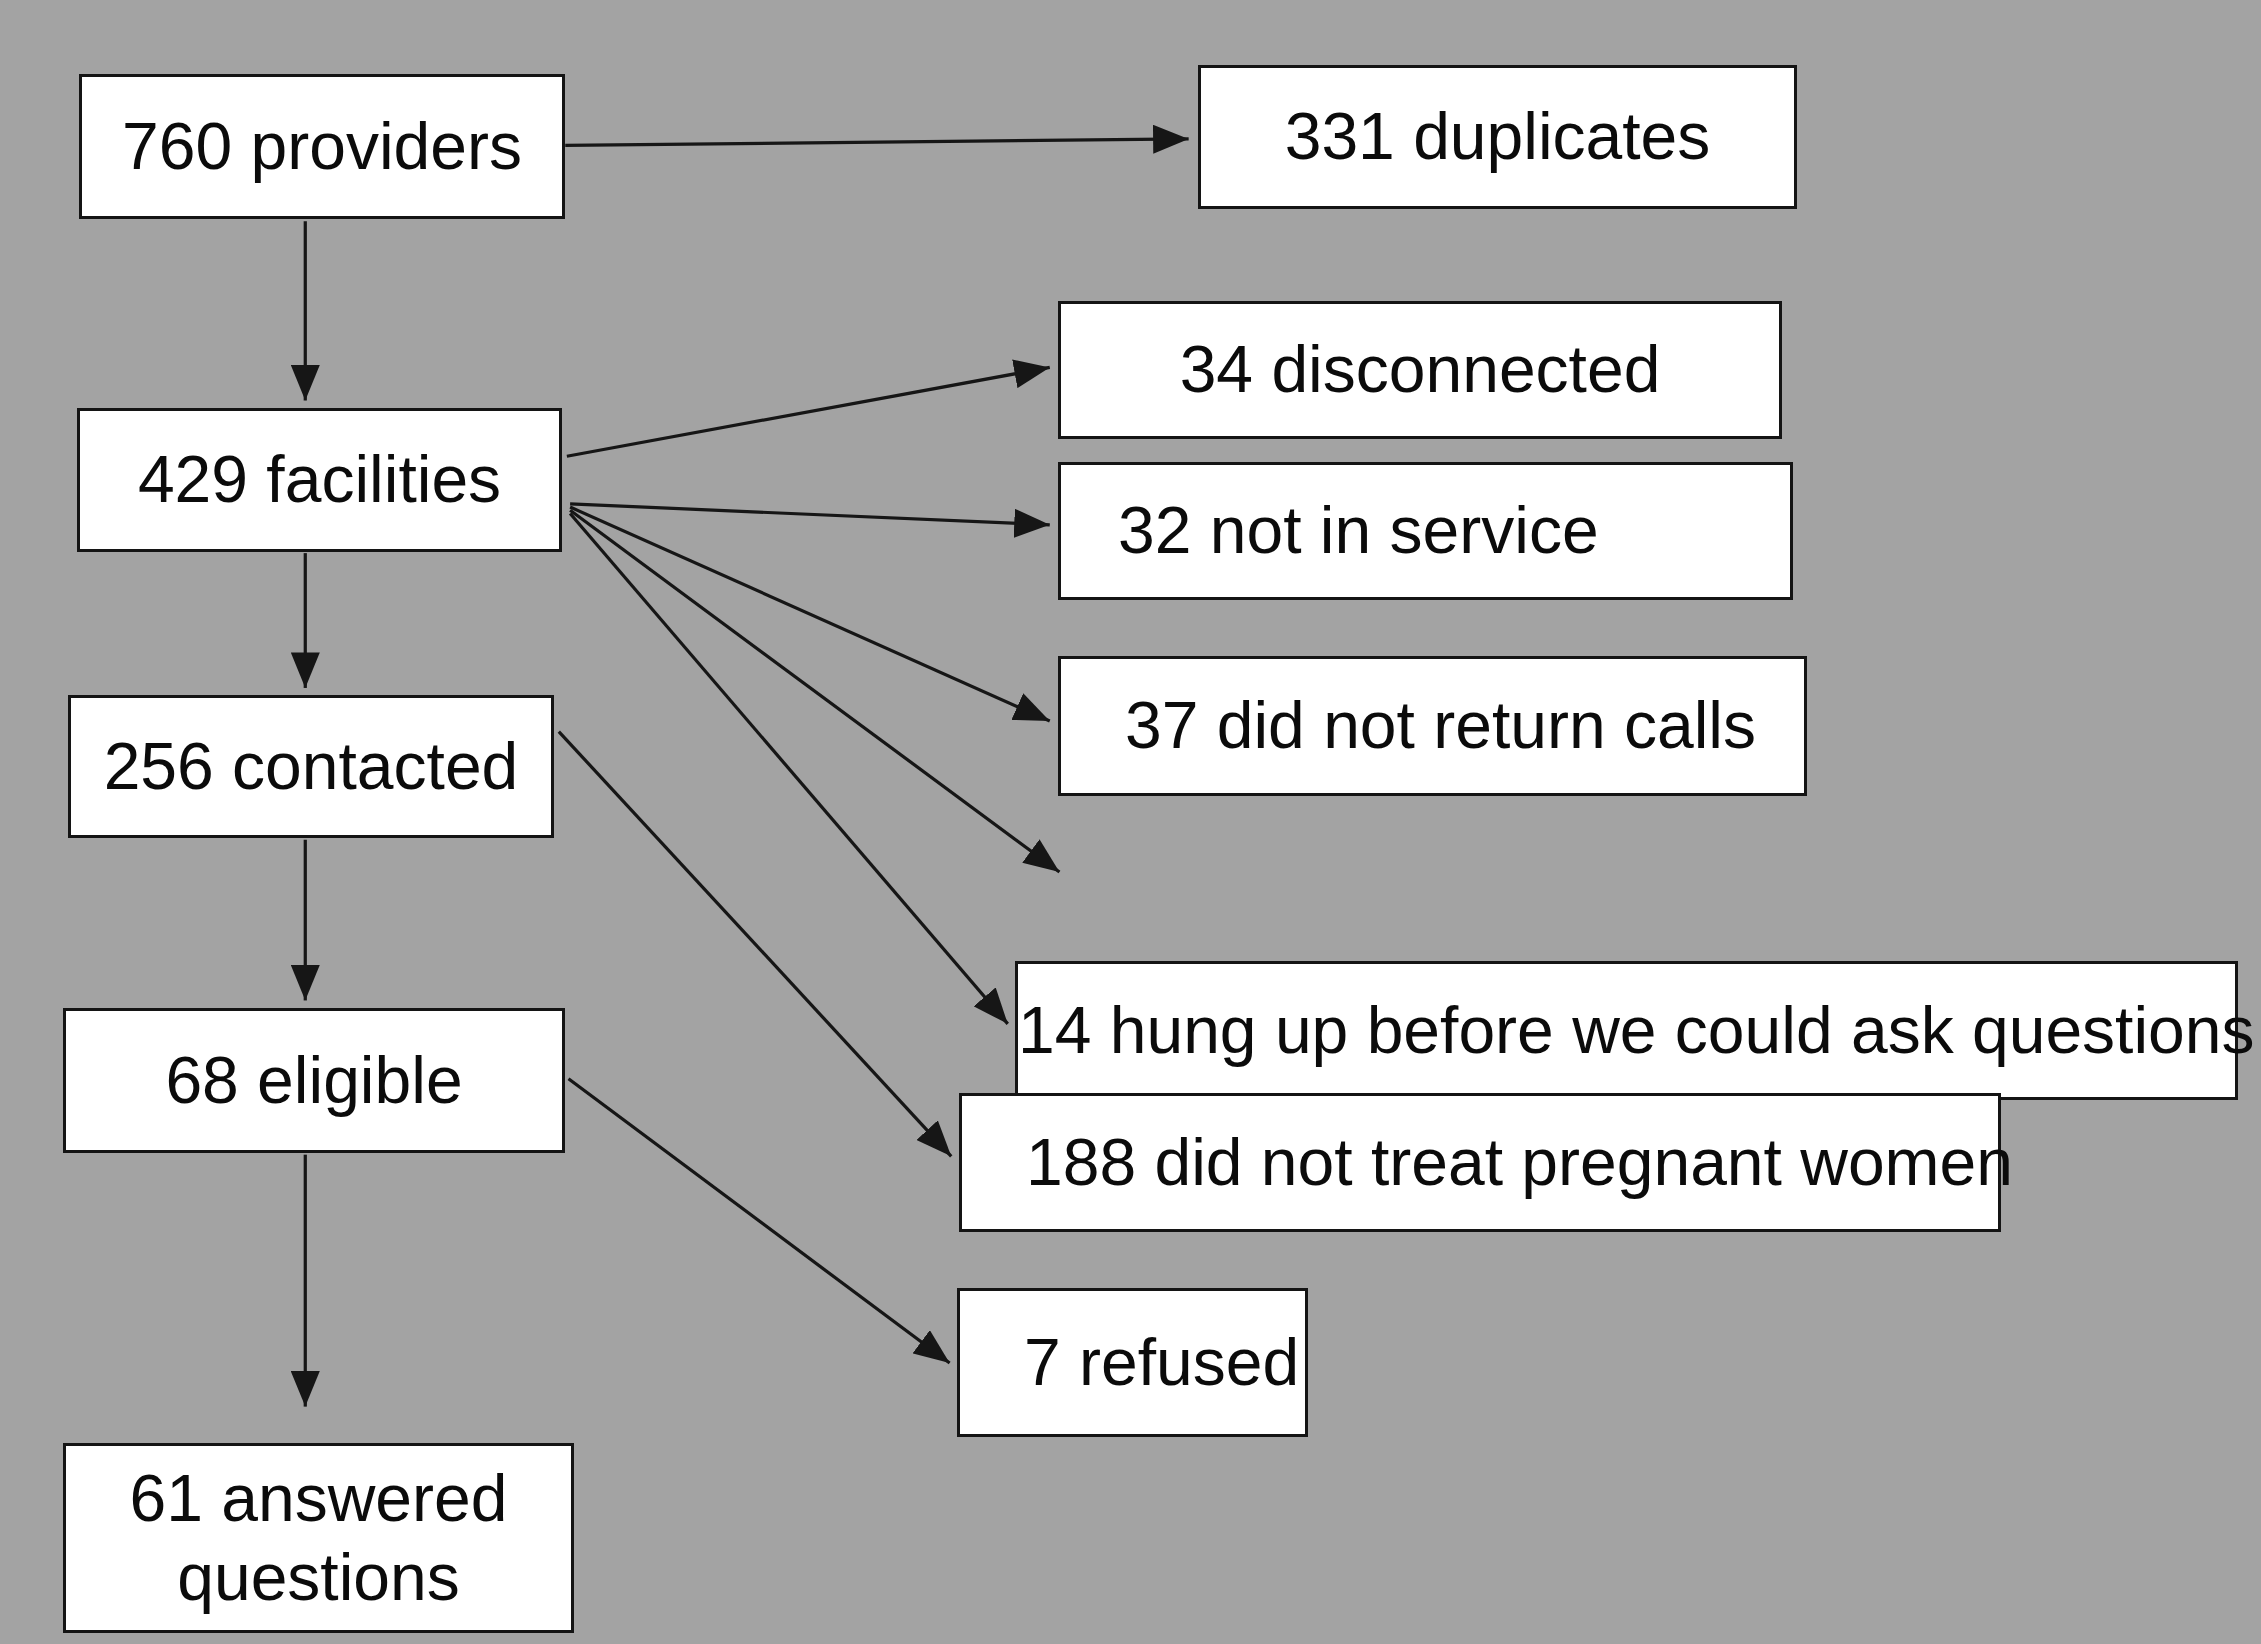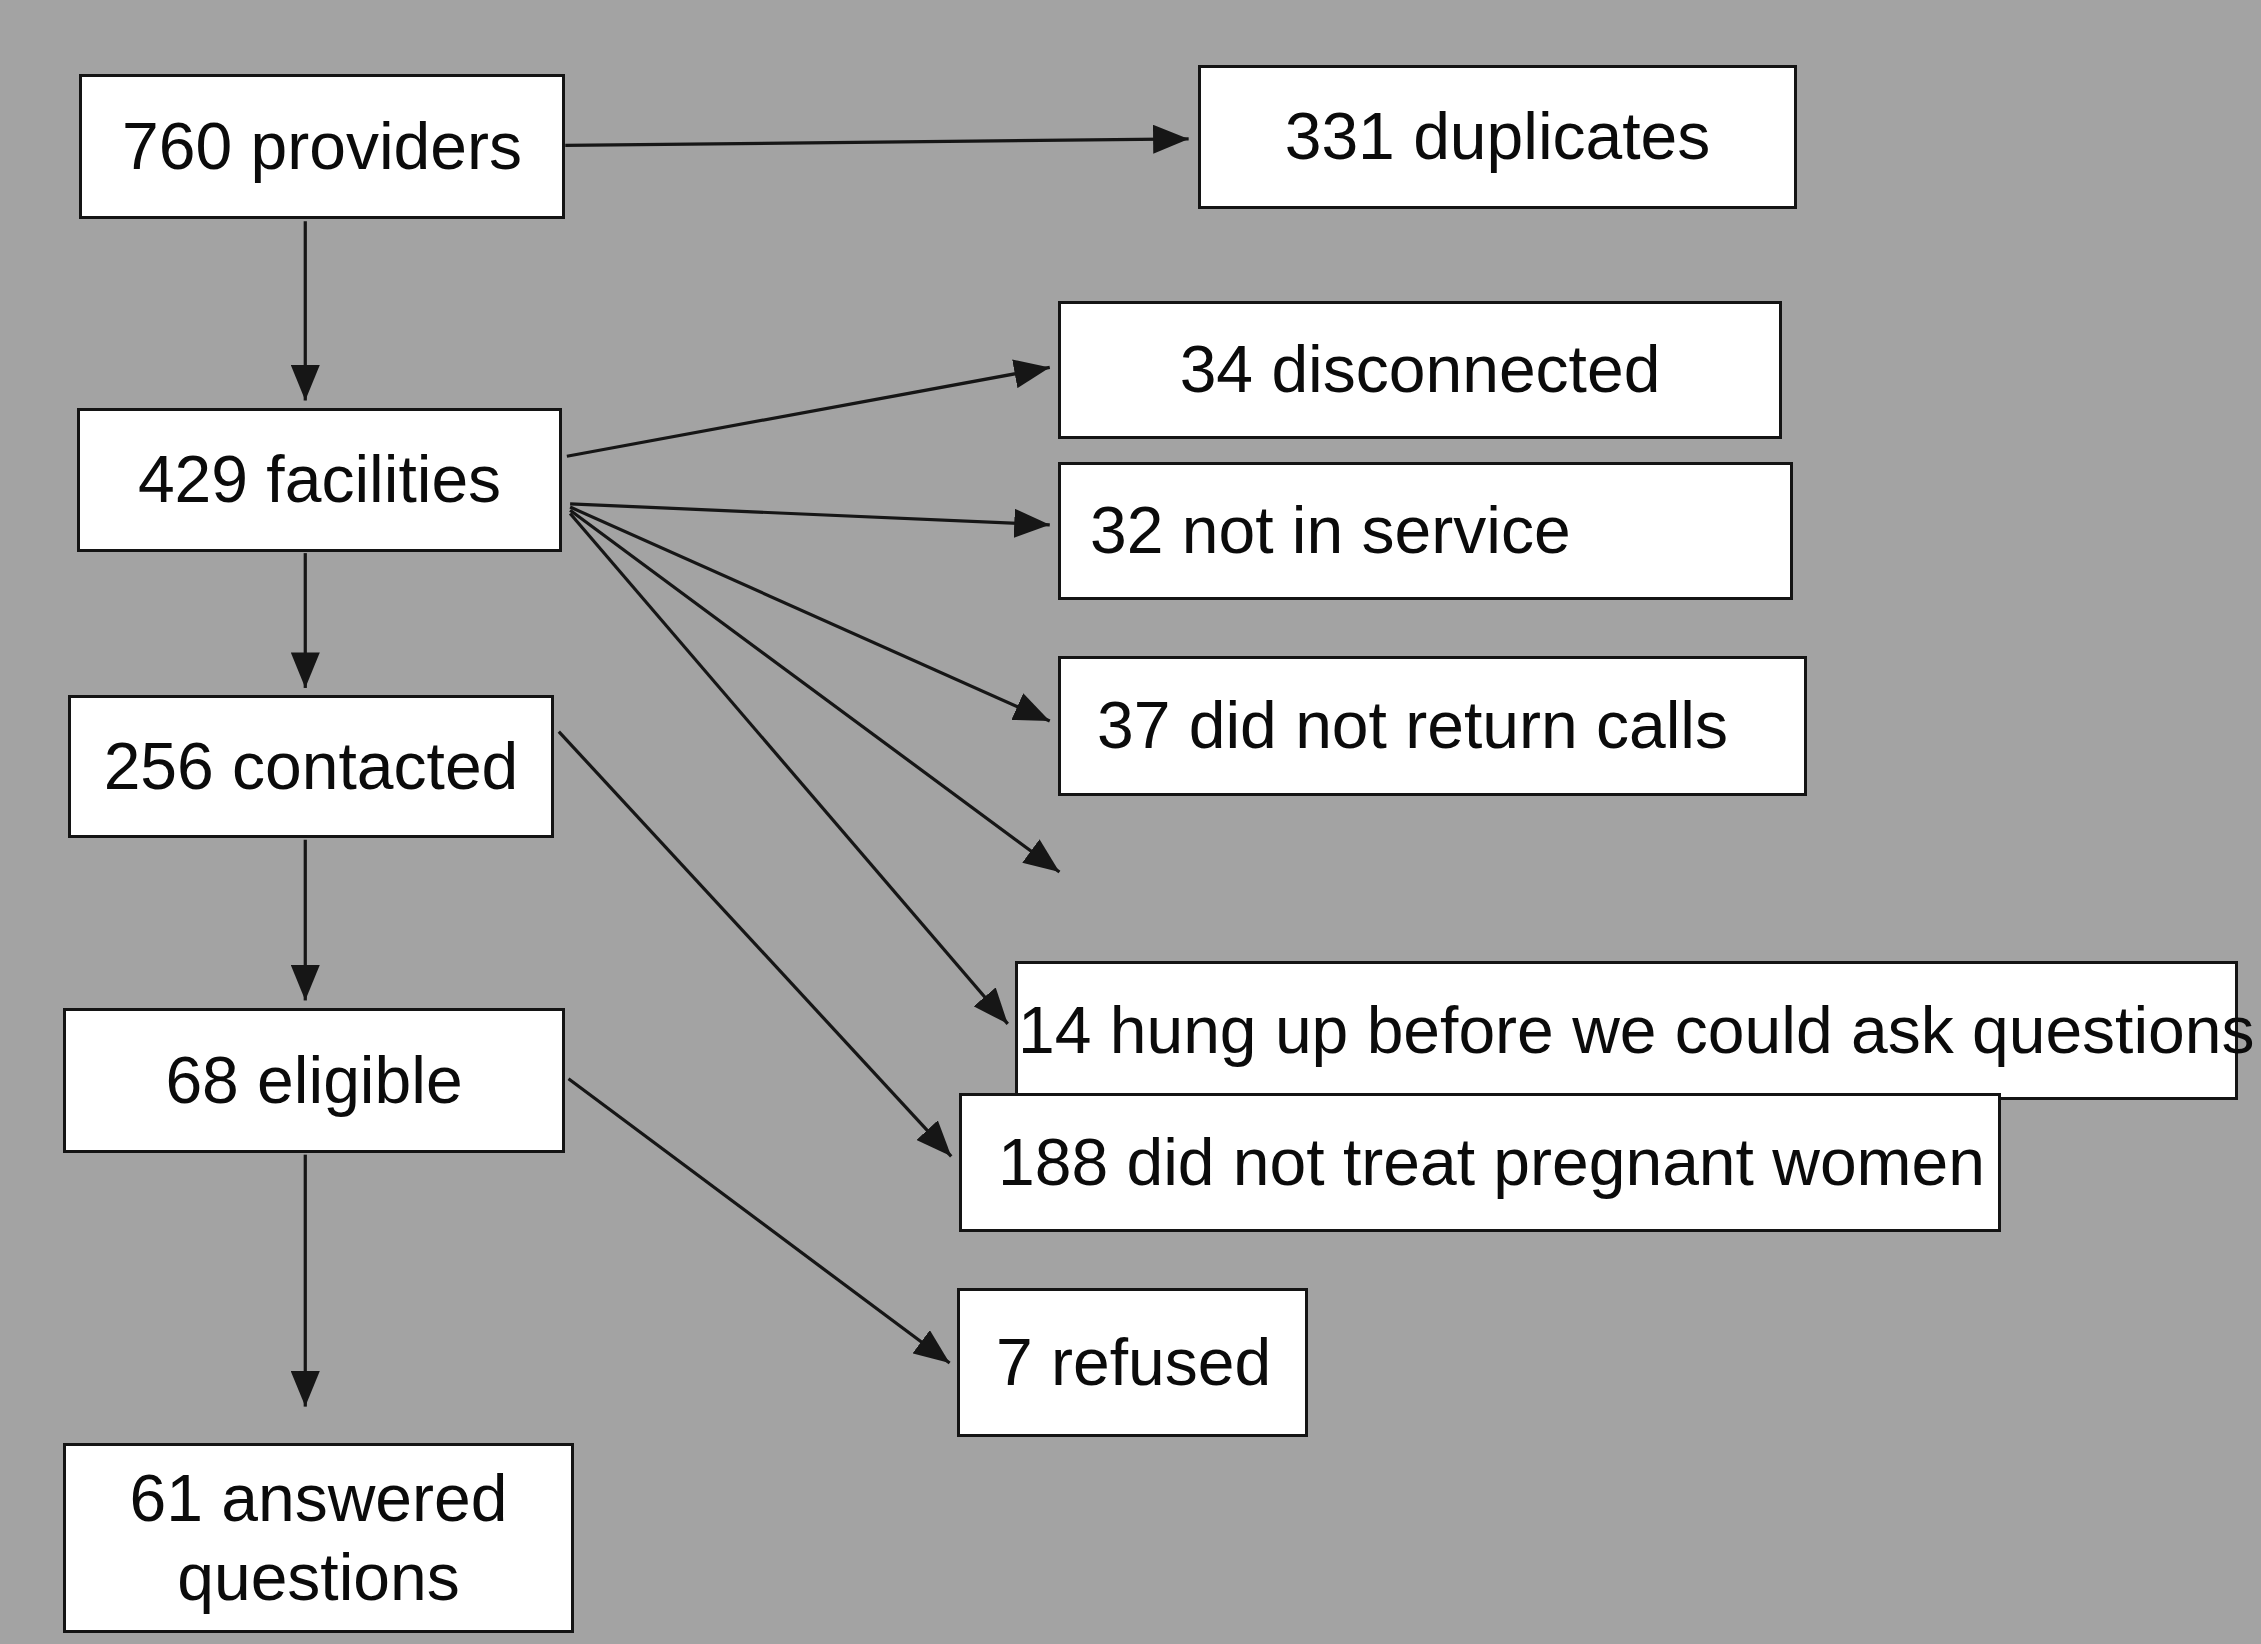--- a/index.html
+++ b/index.html
@@ -54,22 +54,22 @@
     text-align: center;
   }
   .node.clip-bottom {
     overflow: hidden;
     align-items: flex-end;
   }
   .node.clip-bottom .lbl {
     margin-bottom: -13px;
   }
   .pl50 .lbl { }
-  .pl60 .lbl { padding-left: 36px; }
-  .pl70 .lbl { padding-left: 29px; }
+  .pl60 .lbl { padding-left: 64px; }
+  .pl70 .lbl { padding-left: 57px; }
   .pl90 .lbl { padding-left: 73px; }
 </style>
 </head>
 <body>
 
 <div id="canvas">
 
   <svg id="arrow-layer" viewBox="0 0 2800 2036" xmlns="http://www.w3.org/2000/svg">
     <defs>
       <marker id="ah" viewBox="0 0 11 9" refX="11" refY="4.5" markerWidth="11" markerHeight="9" markerUnits="strokeWidth" orient="auto">

